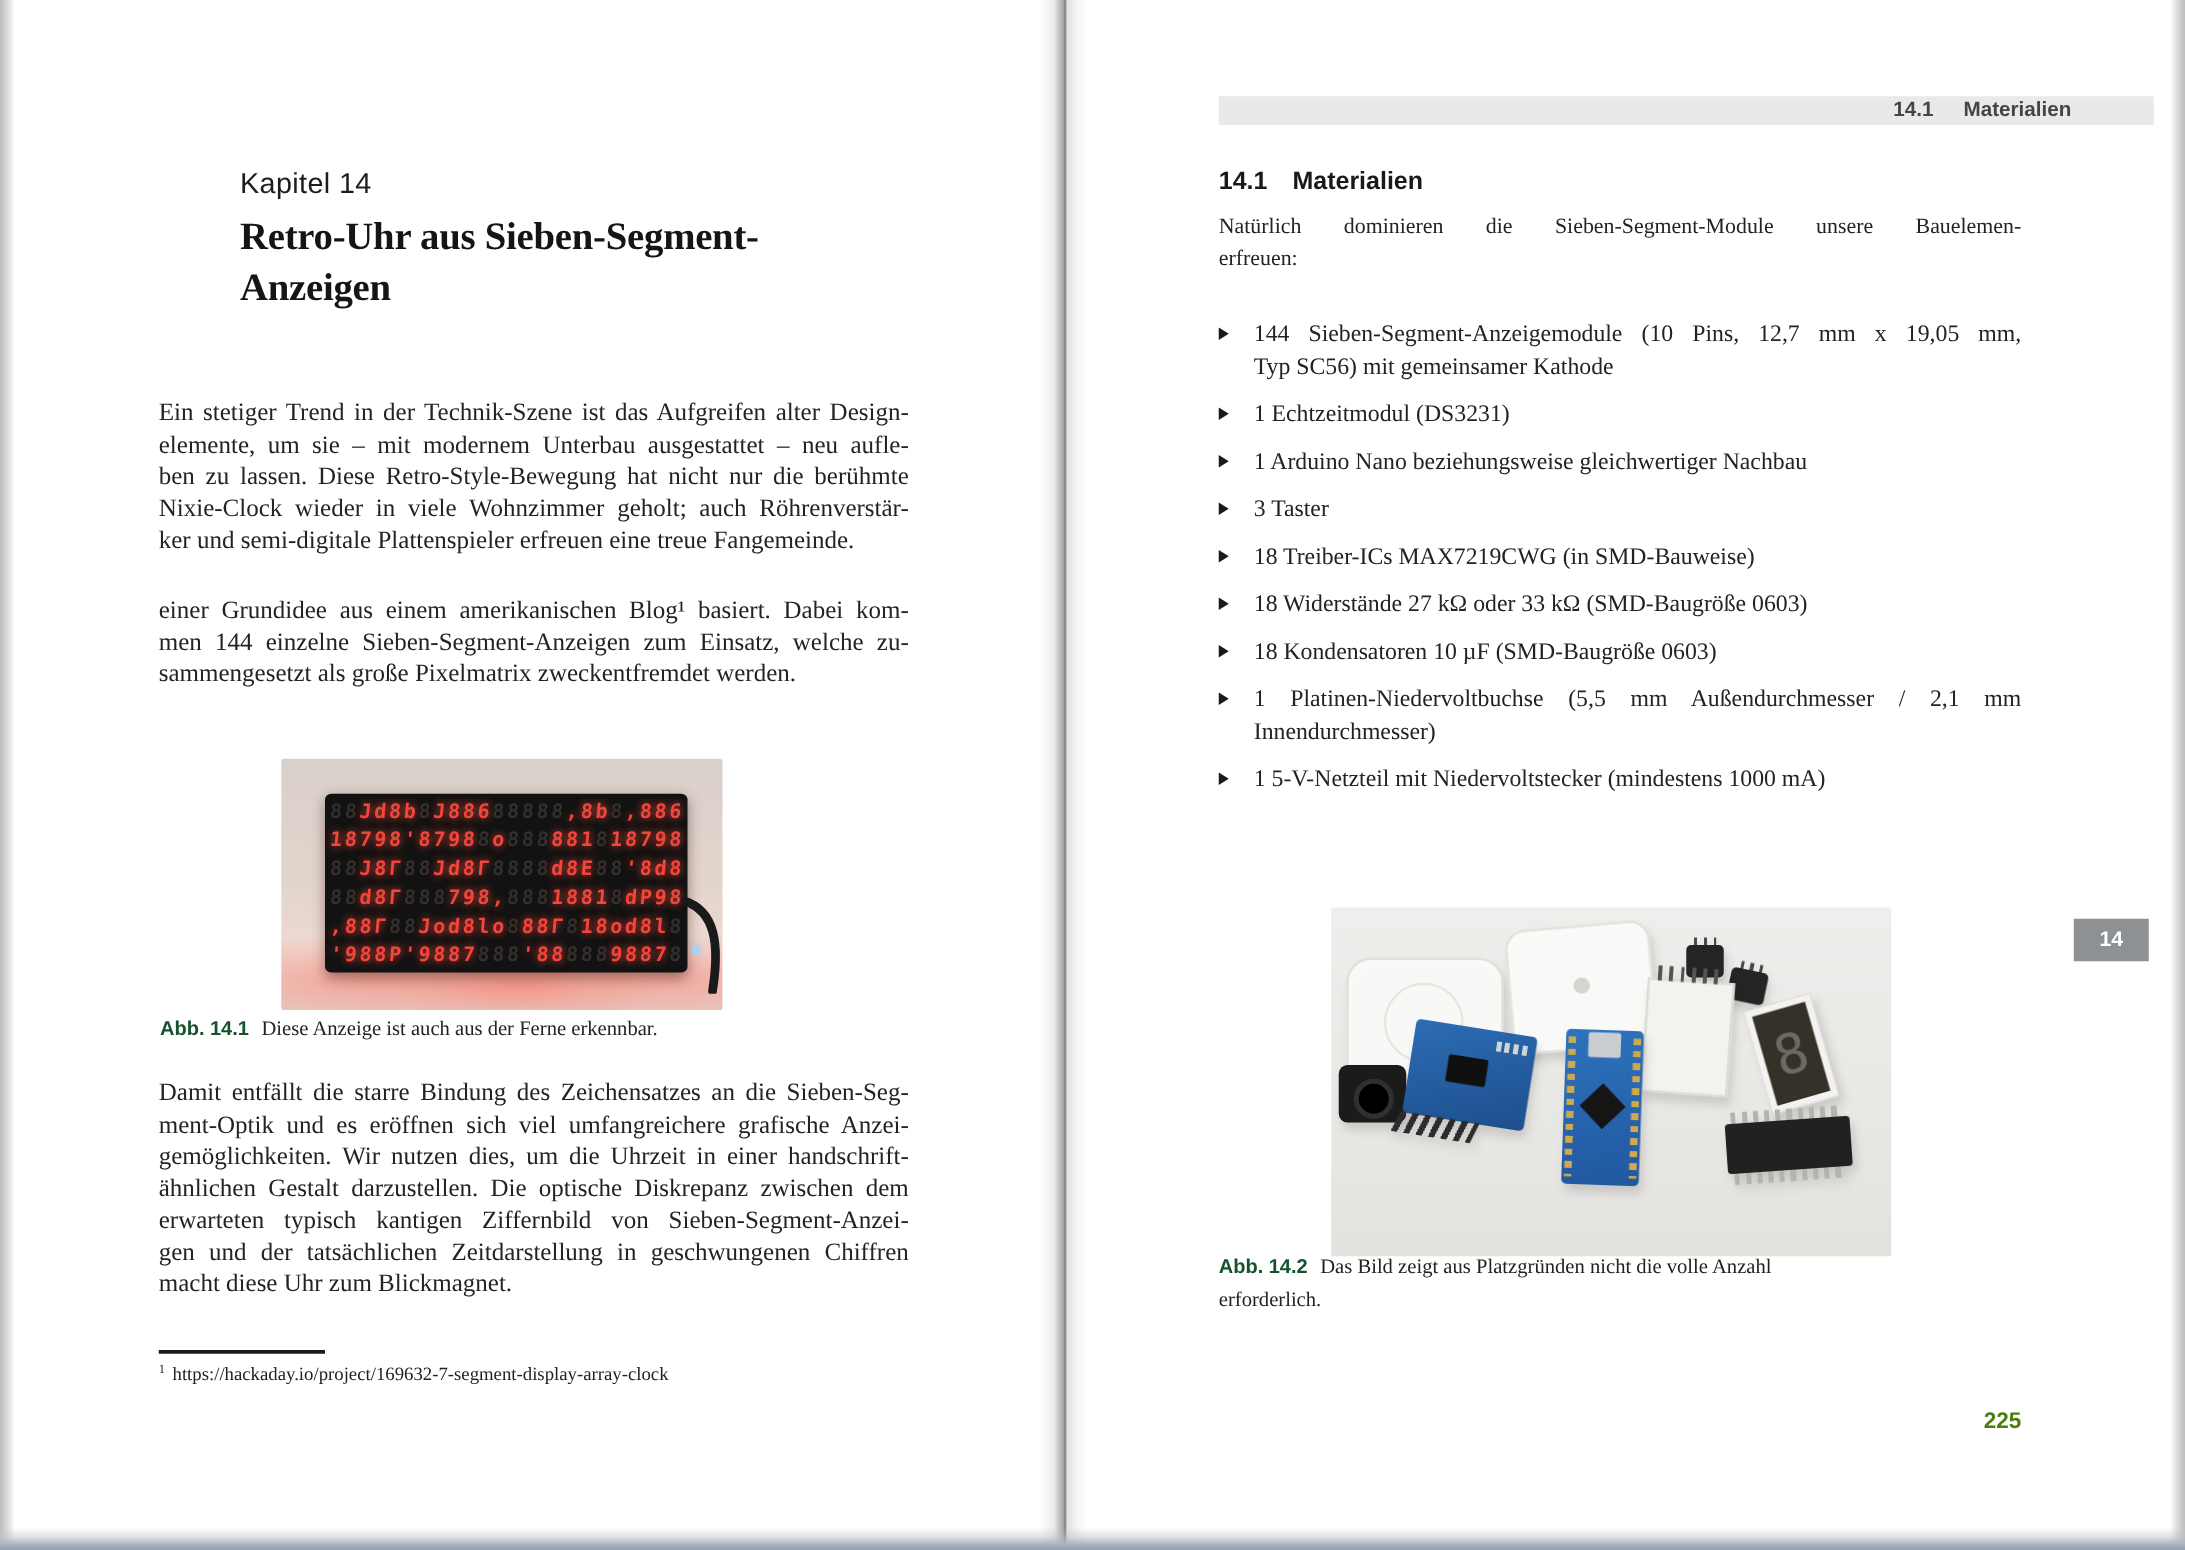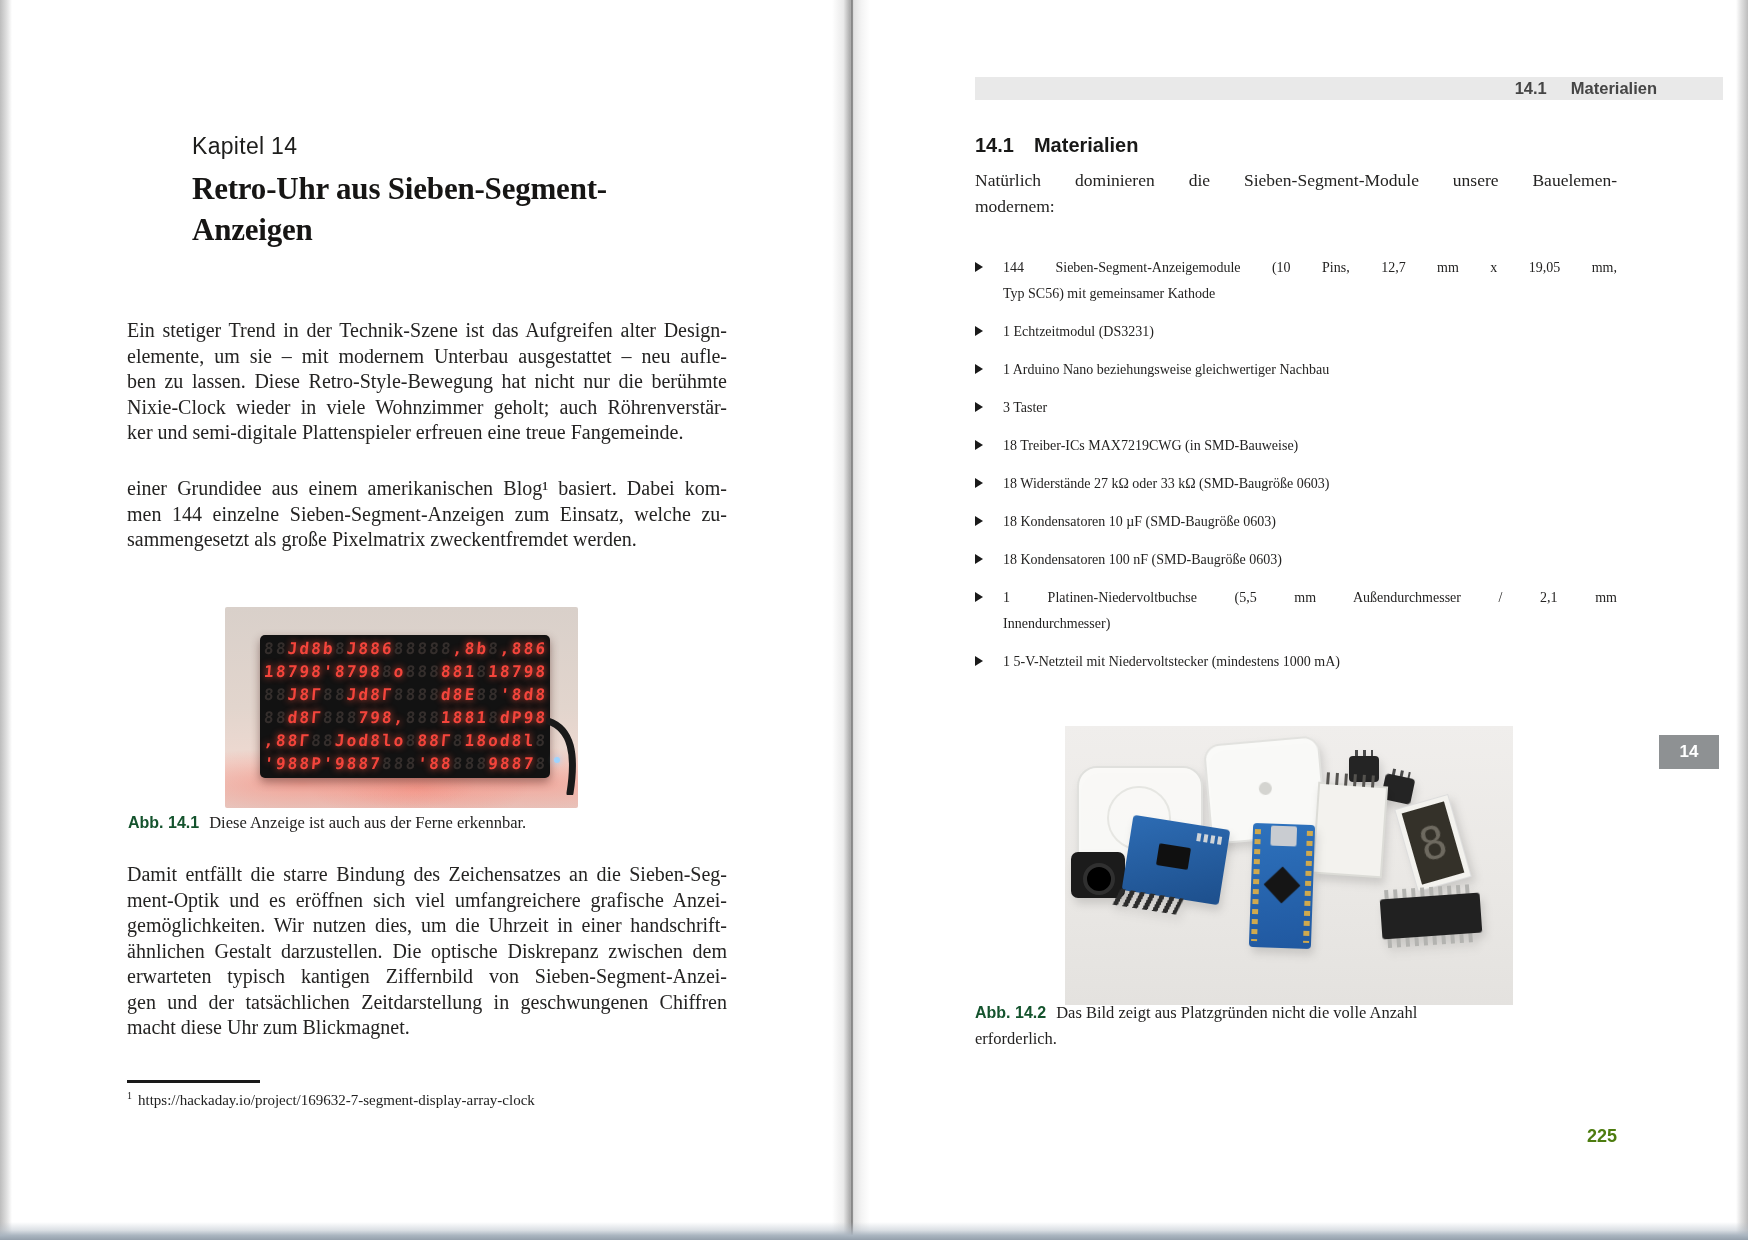--- a/index.html
+++ b/index.html
@@ -54,21 +54,21 @@
   #footnote sup{font-size:10px;margin-right:6px;}
 
   
   #runbar{position:absolute;left:975px;top:77px;width:748px;height:23px;background:#e9e9e9;
     display:flex;align-items:center;justify-content:flex-end;gap:24px;padding-right:66px;box-sizing:border-box;
     font-family:"Liberation Sans",sans-serif;font-weight:bold;font-size:16.5px;color:#454545;}
   #section-heading{position:absolute;left:975px;top:134px;display:flex;gap:20px;
     font-family:"Liberation Sans",sans-serif;font-weight:bold;font-size:20px;color:#191918;}
   #intro{position:absolute;left:975px;top:167px;width:642px;font-size:17.5px;line-height:26px;color:#242322;}
 
-  #materials{position:absolute;left:975px;top:255px;width:642px;font-size:14px;color:#242322;}
+  #materials{position:absolute;left:975px;top:255px;width:642px;font-size:19px;color:#242322;}
   .li{display:flex;margin-bottom:12px;}
   .tri{flex:0 0 20px;margin-top:7px;width:0;height:0;border-left:8px solid #1a1a1a;
     border-top:5.5px solid transparent;border-bottom:5.5px solid transparent;}
   .li-lines{width:622px;line-height:26px;}
 
   
   #figure2{position:absolute;left:1065px;top:726px;width:448px;height:279px;overflow:hidden;
     background:linear-gradient(180deg,#f0eeec 0%,#eae8e5 55%,#e4e2df 100%);}
   .comp{position:absolute;filter:drop-shadow(3px 6px 4px rgba(0,0,0,.13));}
   #case-a{left:12px;top:40px;width:122px;height:102px;border-radius:20px;background:rgba(250,250,248,.95);
@@ -184,21 +184,21 @@
       <span>Materialien</span>
     </div>
 
     <div id="section-heading">
       <span>14.1</span>
       <span>Materialien</span>
     </div>
 
     <div id="intro">
         <div class="jline">Natürlich dominieren die Sieben-Segment-Module unsere Bauelemen-</div>
-        <div class="jline last">modernem:</div>
+        <div class="jline last">erfreuen:</div>
       </div>
 
     <div id="materials">
         <div class="li">
           <span class="tri"></span>
           <div class="li-lines">
             <div class="jline">144 Sieben-Segment-Anzeigemodule (10 Pins, 12,7 mm x 19,05 mm,</div>
             <div class="jline last">Typ SC56) mit gemeinsamer Kathode</div>
           </div>
         </div>
@@ -229,26 +229,20 @@
         <div class="li">
           <span class="tri"></span>
           <div class="li-lines">
             <div class="jline last">18 Widerstände 27 kΩ oder 33 kΩ (SMD-Baugröße 0603)</div>
           </div>
         </div>
         <div class="li">
           <span class="tri"></span>
           <div class="li-lines">
             <div class="jline last">18 Kondensatoren 10 µF (SMD-Baugröße 0603)</div>
-          </div>
-        </div>
-        <div class="li">
-          <span class="tri"></span>
-          <div class="li-lines">
-            <div class="jline last">18 Kondensatoren 100 nF (SMD-Baugröße 0603)</div>
           </div>
         </div>
         <div class="li">
           <span class="tri"></span>
           <div class="li-lines">
             <div class="jline">1 Platinen-Niedervoltbuchse (5,5 mm Außendurchmesser / 2,1 mm</div>
             <div class="jline last">Innendurchmesser)</div>
           </div>
         </div>
         <div class="li">

